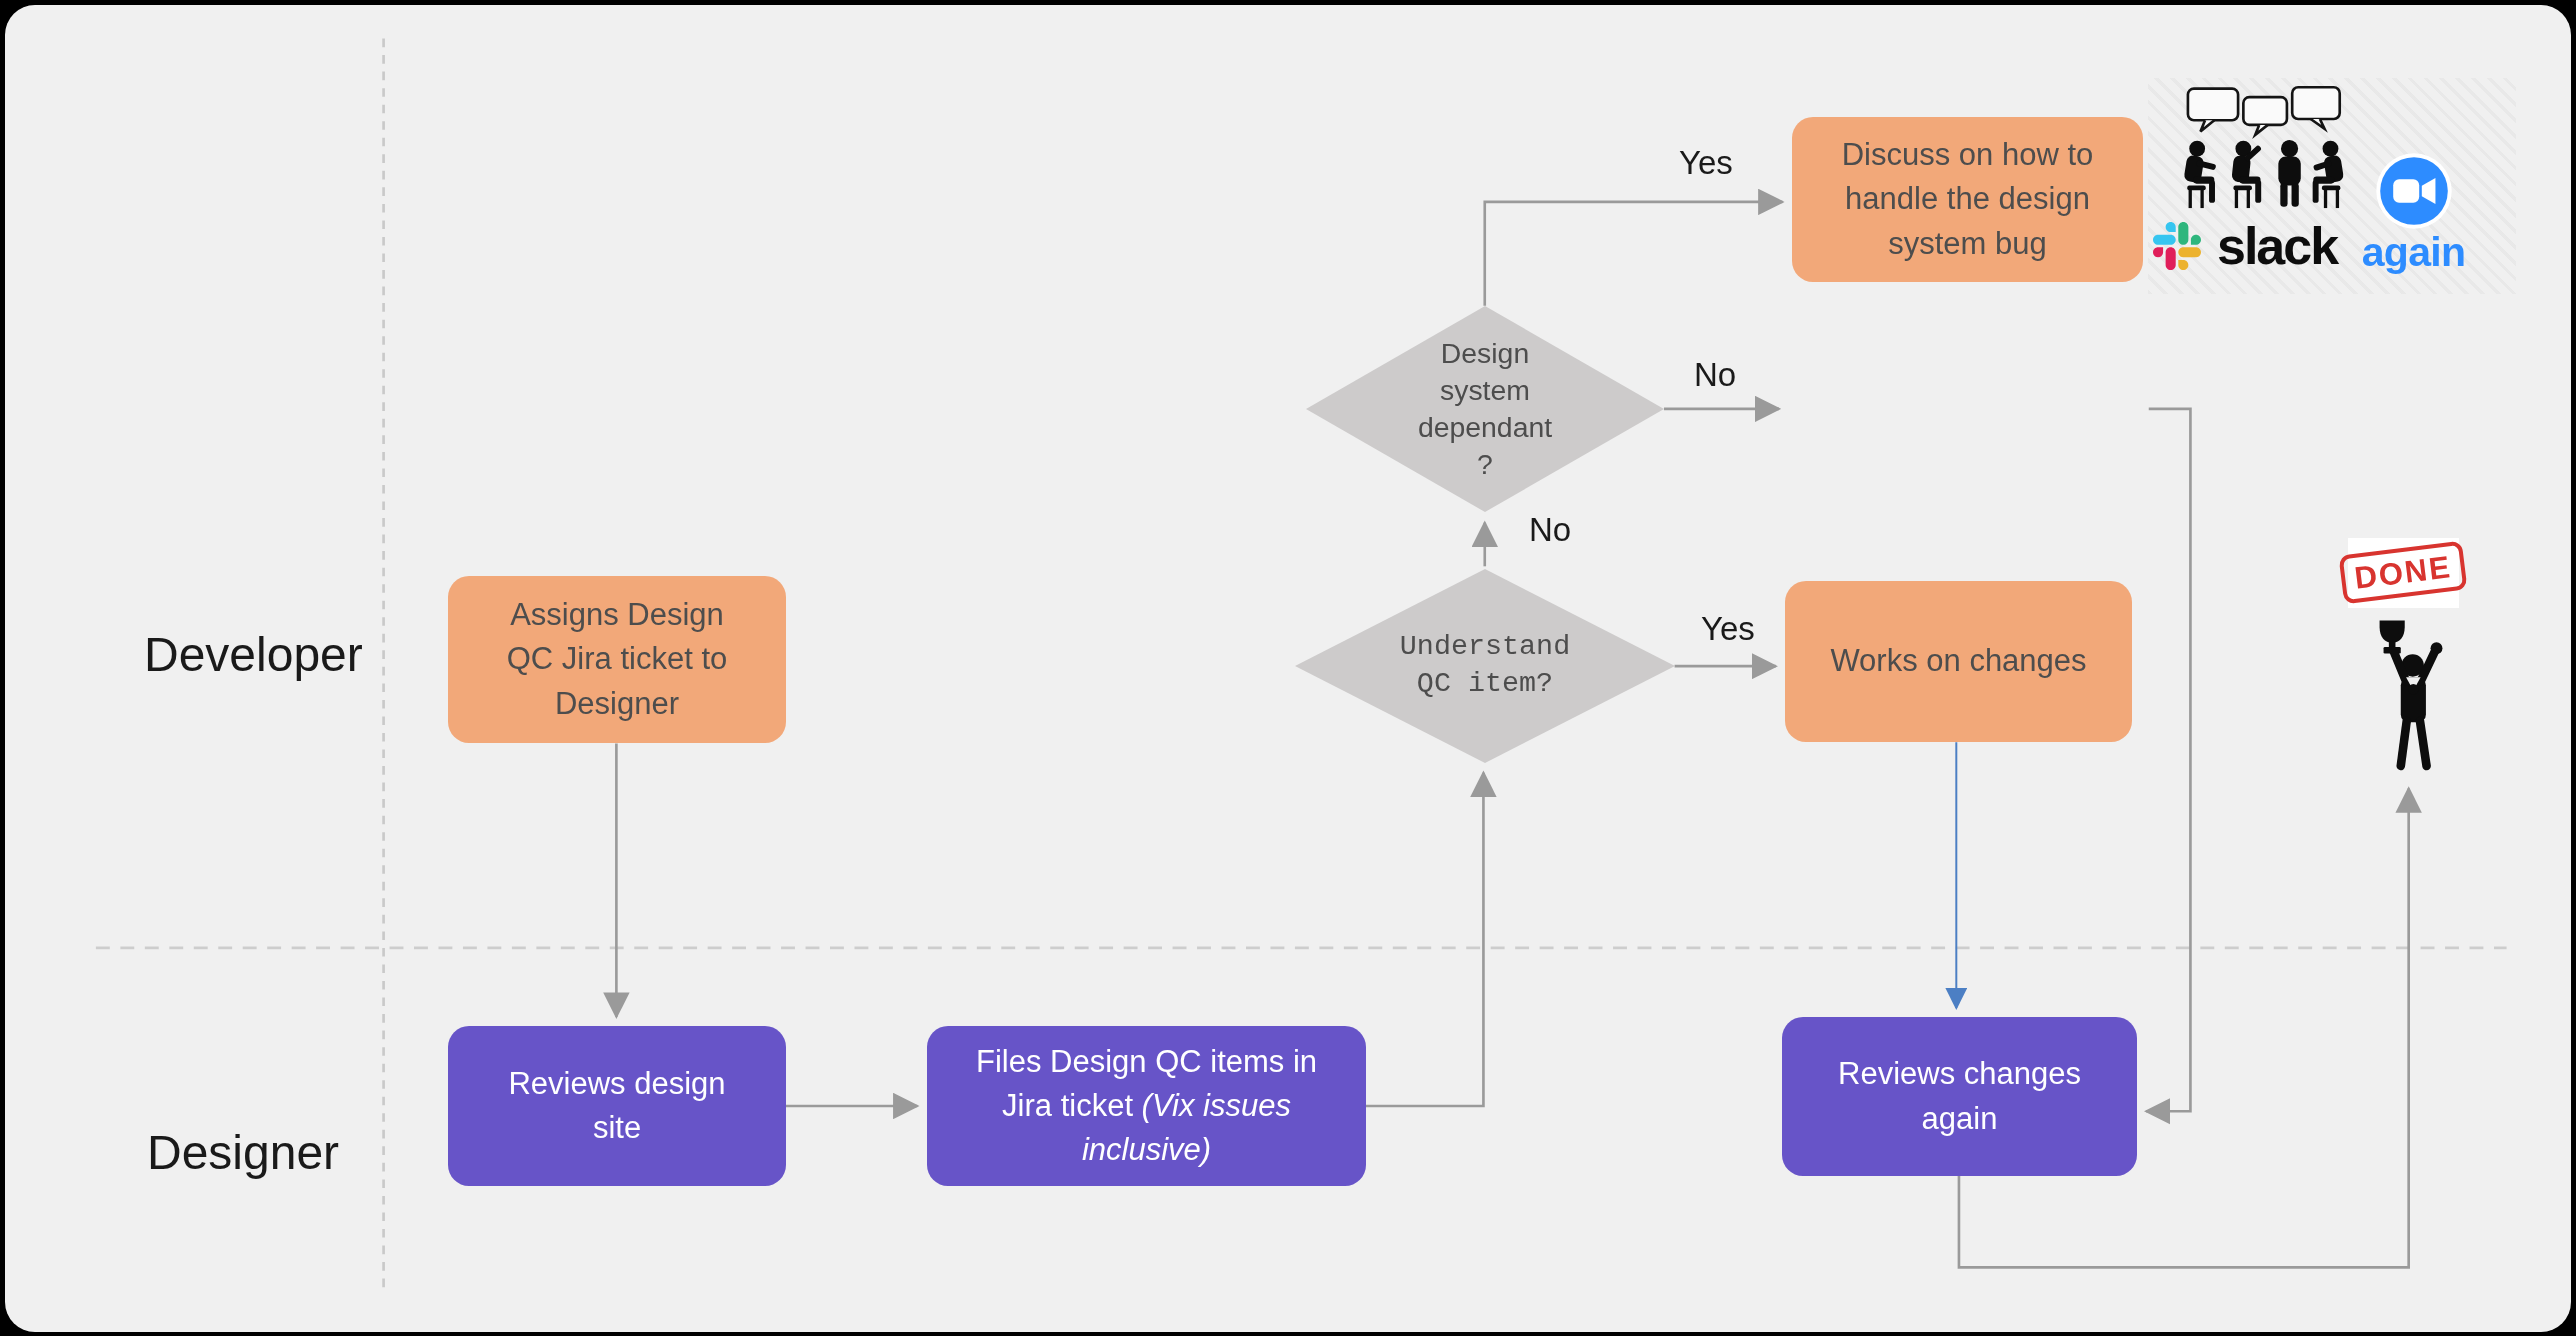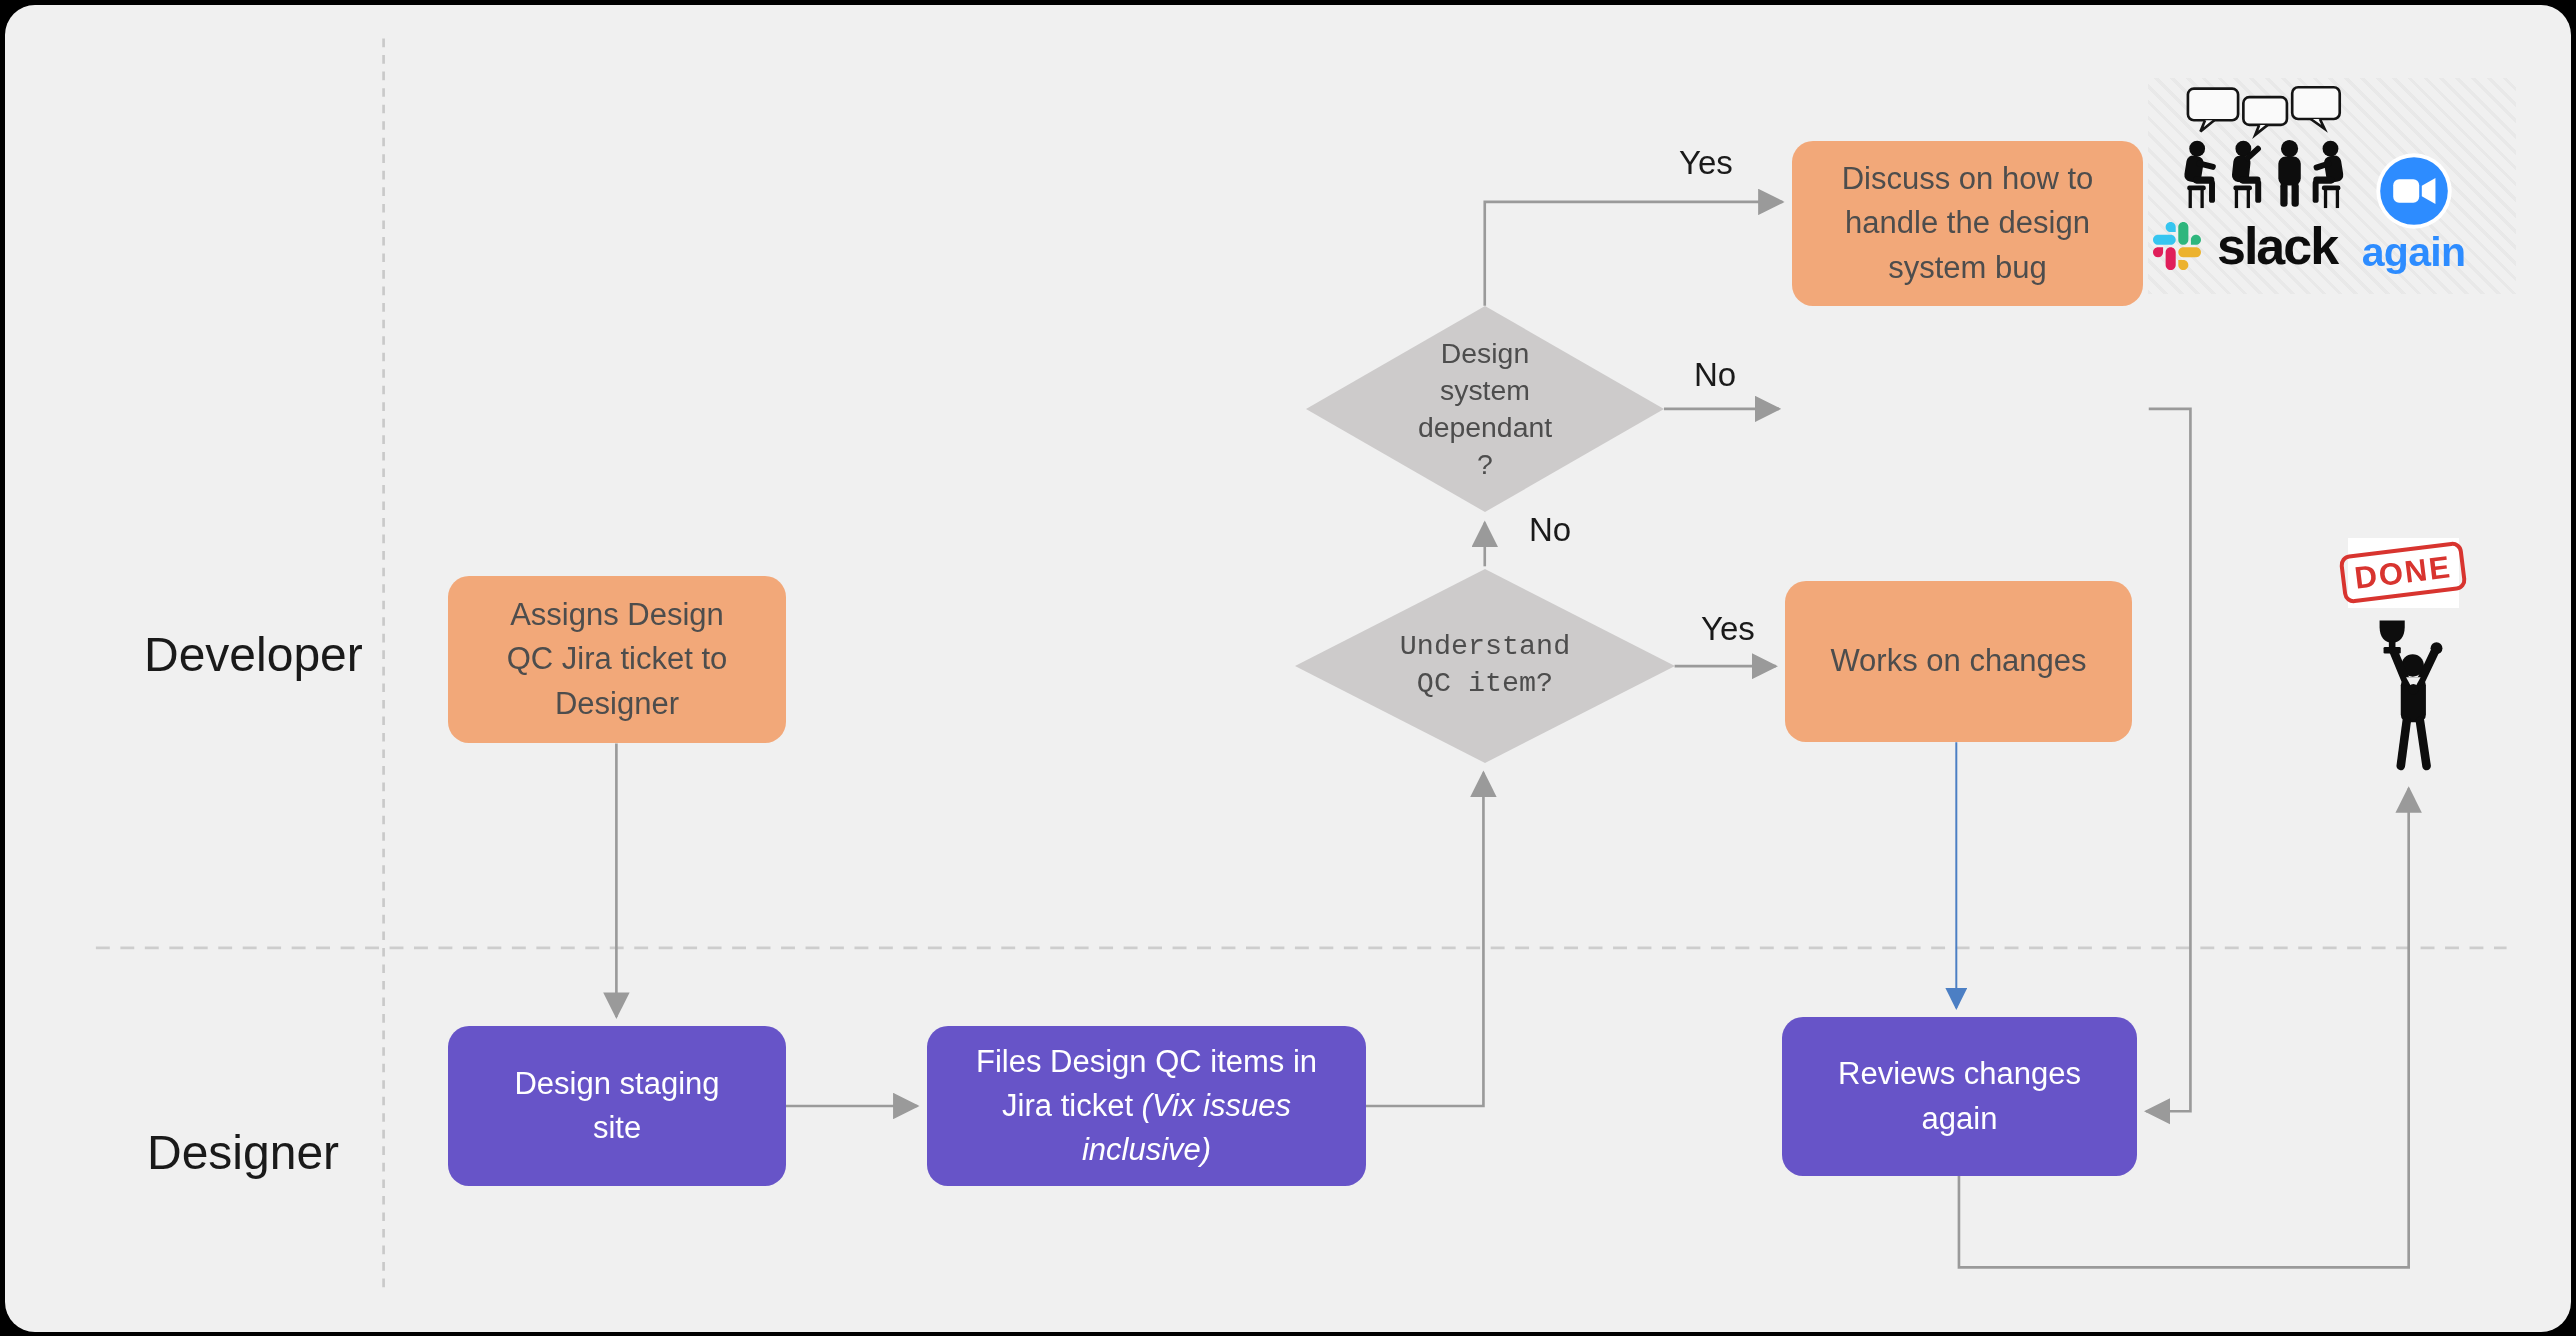--- a/index.html
+++ b/index.html
@@ -67,31 +67,31 @@
     <polyline points="2962,1778 2962,1916 3642,1916 3642,1192" fill="none" stroke="#9A9A9A" stroke-width="4" marker-end="url(#ag)"></polyline>
   </svg>
 
   <div class="lane-label" style="left:144px;top:627px;">Developer</div>
   <div class="lane-label" style="left:147px;top:1125px;">Designer</div>
 
   <div class="node orange" style="left:448px;top:576px;width:338px;height:167px;">
     <span class="lbl" style="max-width:246px;">Assigns Design QC Jira ticket to Designer</span>
   </div>
 
-  <div class="node orange" style="left:1792px;top:117px;width:351px;height:165px;margin-top:24px;">
+  <div class="node orange" style="left:1792px;top:117px;width:351px;height:165px;">
     <span class="lbl" style="max-width:278px;">Discuss on how to handle the design system bug</span>
   </div>
 
 
   <div class="node orange" style="left:1785px;top:581px;width:347px;height:161px;">
     <span class="lbl" style="max-width:304px;">Works on changes</span>
   </div>
 
   <div class="node purple" style="left:448px;top:1026px;width:338px;height:160px;">
-    <span class="lbl" style="max-width:251px;">Design staging site</span>
+    <span class="lbl" style="max-width:251px;">Reviews design site</span>
   </div>
 
   <div class="node purple" style="left:927px;top:1026px;width:439px;height:160px;">
     <span class="lbl" style="max-width:377px;"><span>Files Design QC items in Jira ticket </span><span class="em-italic">(Vix issues inclusive)</span></span>
   </div>
 
   <div class="node purple" style="left:1782px;top:1017px;width:355px;height:159px;">
     <span class="lbl" style="max-width:265px;">Reviews changes again</span>
   </div>
 

